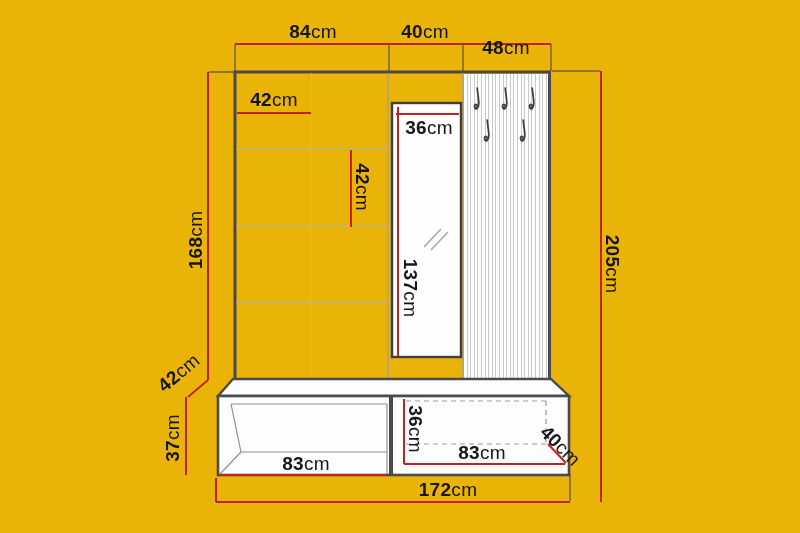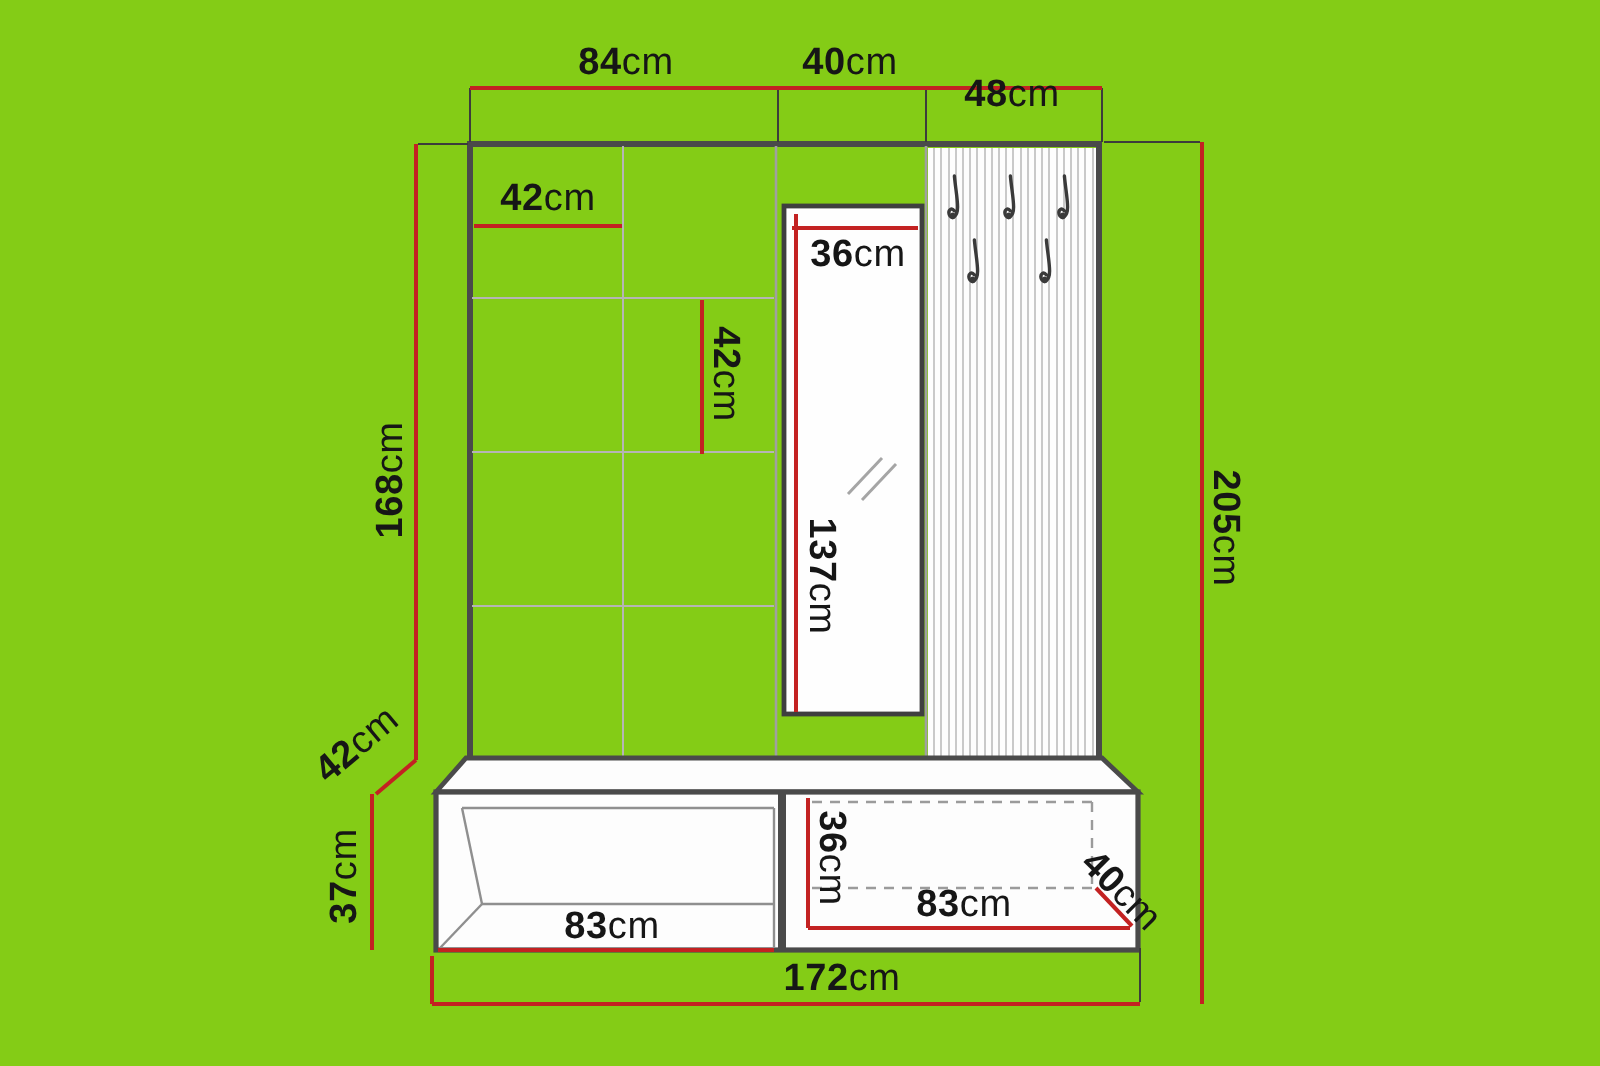--- a/index.html
+++ b/index.html
@@ -1,17 +1,17 @@
 <!DOCTYPE html>
 <html><head>
 <meta charset="utf-8">
 <style>
   html,body{margin:0;padding:0;background:#ffffff;}
   .stage{
-    position:relative;width:800px;height:533px;background:#84cc16;
+    position:relative;width:800px;height:533px;background:#eab308;
     font-family:"Liberation Sans",sans-serif;overflow:hidden;text-align:center;
   }
   .slats{
     position:absolute;left:464px;top:74px;width:85px;height:305px;
     background:repeating-linear-gradient(90deg,#fdfdfd 0px,#fdfdfd 2.6px,#c9c9c9 2.6px,#c9c9c9 3.6px);
   }
   svg.draw{position:absolute;left:0;top:0;z-index:1;}
   .dim{
     position:absolute;z-index:2;white-space:nowrap;
     font-size:19px;font-weight:700;color:#161616;letter-spacing:.3px;
@@ -144,15 +144,15 @@
   <div class="dim" style="left:173px;top:438px;--r:-90deg"><span class="num">37</span><span class="unit">cm</span></div>
 
   <div class="dim" style="left:306px;top:464px"><span class="num">83</span><span class="unit">cm</span></div>
 
   <div class="dim" style="left:415px;top:429px;--r:90deg"><span class="num">36</span><span class="unit">cm</span></div>
 
   <div class="dim" style="left:482px;top:453px"><span class="num">83</span><span class="unit">cm</span></div>
 
   <div class="dim" style="left:560px;top:446px;--r:45deg"><span class="num">40</span><span class="unit">cm</span></div>
 
-  <div class="dim" style="left:421px;top:490px"><span class="num">172</span><span class="unit">cm</span></div>
+  <div class="dim" style="left:448px;top:490px"><span class="num">172</span><span class="unit">cm</span></div>
 
 </div>
 
 </body></html>

